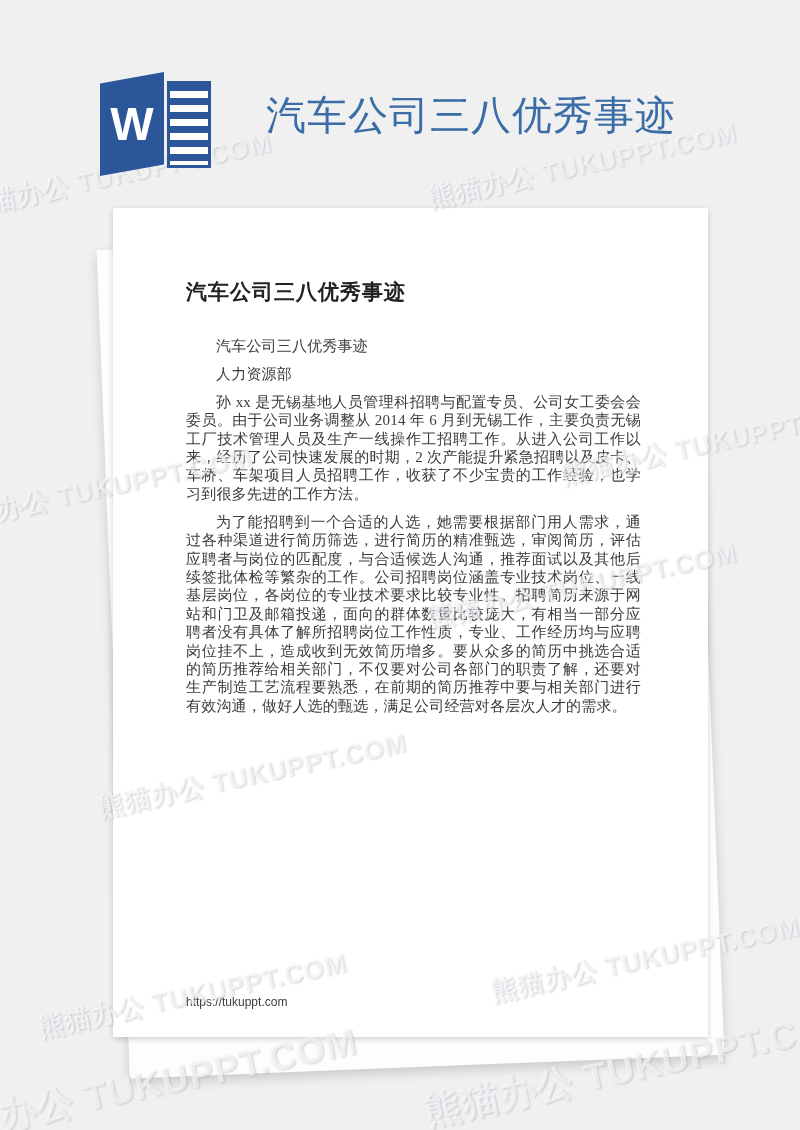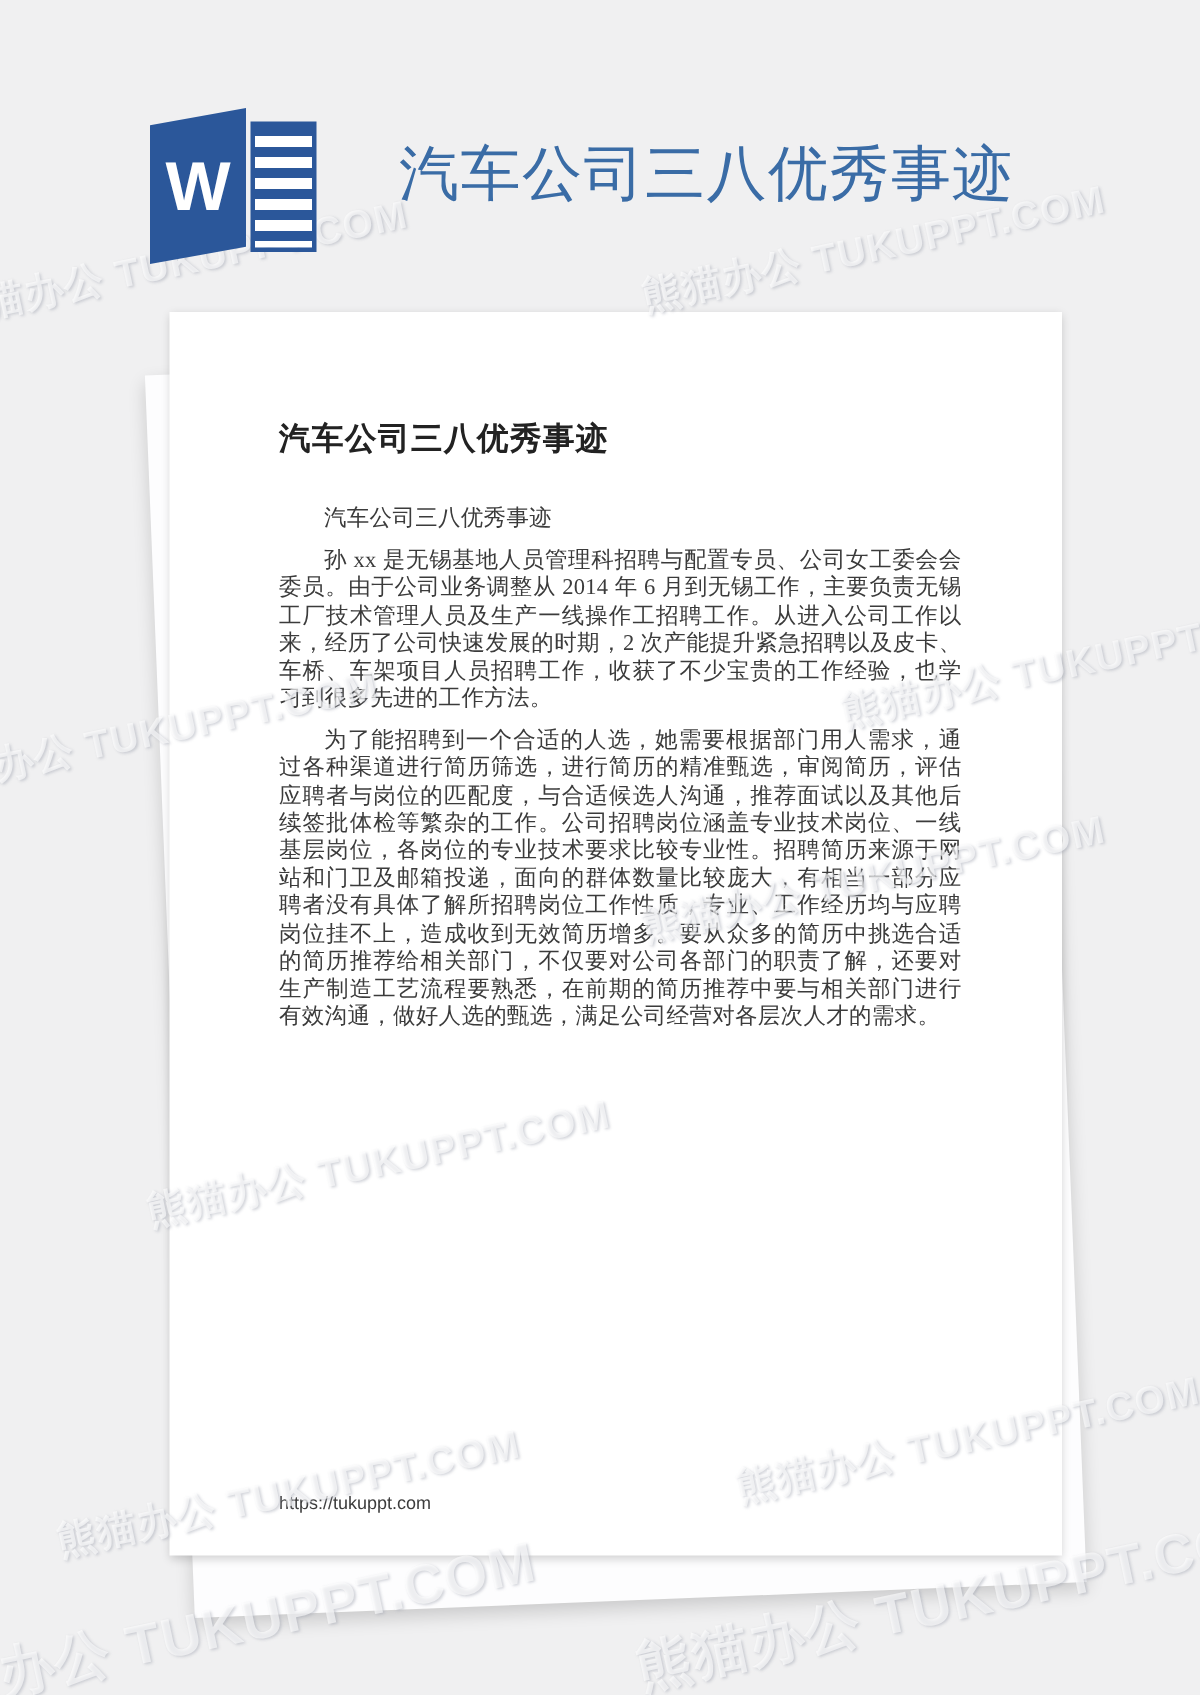--- a/index.html
+++ b/index.html
@@ -103,20 +103,21 @@
     </div>
     <h1 class="title">汽车公司三八优秀事迹</h1>
   </div>
 
   <div class="backpage"></div>
 
   <div class="docpage">
     <h2 class="doc-heading">汽车公司三八优秀事迹</h2>
     <div class="doc-body">
       <p>汽车公司三八优秀事迹</p>
+      <p>人力资源部</p>
       <p>孙 xx 是无锡基地人员管理科招聘与配置专员、公司女工委会会委员。由于公司业务调整从 2014 年 6 月到无锡工作，主要负责无锡工厂技术管理人员及生产一线操作工招聘工作。从进入公司工作以来，经历了公司快速发展的时期，2 次产能提升紧急招聘以及皮卡、车桥、车架项目人员招聘工作，收获了不少宝贵的工作经验，也学习到很多先进的工作方法。</p>
       <p>为了能招聘到一个合适的人选，她需要根据部门用人需求，通过各种渠道进行简历筛选，进行简历的精准甄选，审阅简历，评估应聘者与岗位的匹配度，与合适候选人沟通，推荐面试以及其他后续签批体检等繁杂的工作。公司招聘岗位涵盖专业技术岗位、一线基层岗位，各岗位的专业技术要求比较专业性。招聘简历来源于网站和门卫及邮箱投递，面向的群体数量比较庞大，有相当一部分应聘者没有具体了解所招聘岗位工作性质，专业、工作经历均与应聘岗位挂不上，造成收到无效简历增多。要从众多的简历中挑选合适的简历推荐给相关部门，不仅要对公司各部门的职责了解，还要对生产制造工艺流程要熟悉，在前期的简历推荐中要与相关部门进行有效沟通，做好人选的甄选，满足公司经营对各层次人才的需求。</p>
     </div>
     <a class="footer-link" href="#">https://tukuppt.com</a>
   </div>
 
   <div class="wm" style="left:-40px;  top:158px;">熊猫办公 TUKUPPT.COM</div>
   <div class="wm" style="left:425px;  top:148px;">熊猫办公 TUKUPPT.COM</div>
   <div class="wm" style="left:-60px;  top:472px;">熊猫办公 TUKUPPT.COM</div>
   <div class="wm" style="left:558px;  top:425px;">熊猫办公 TUKUPPT.COM</div>

